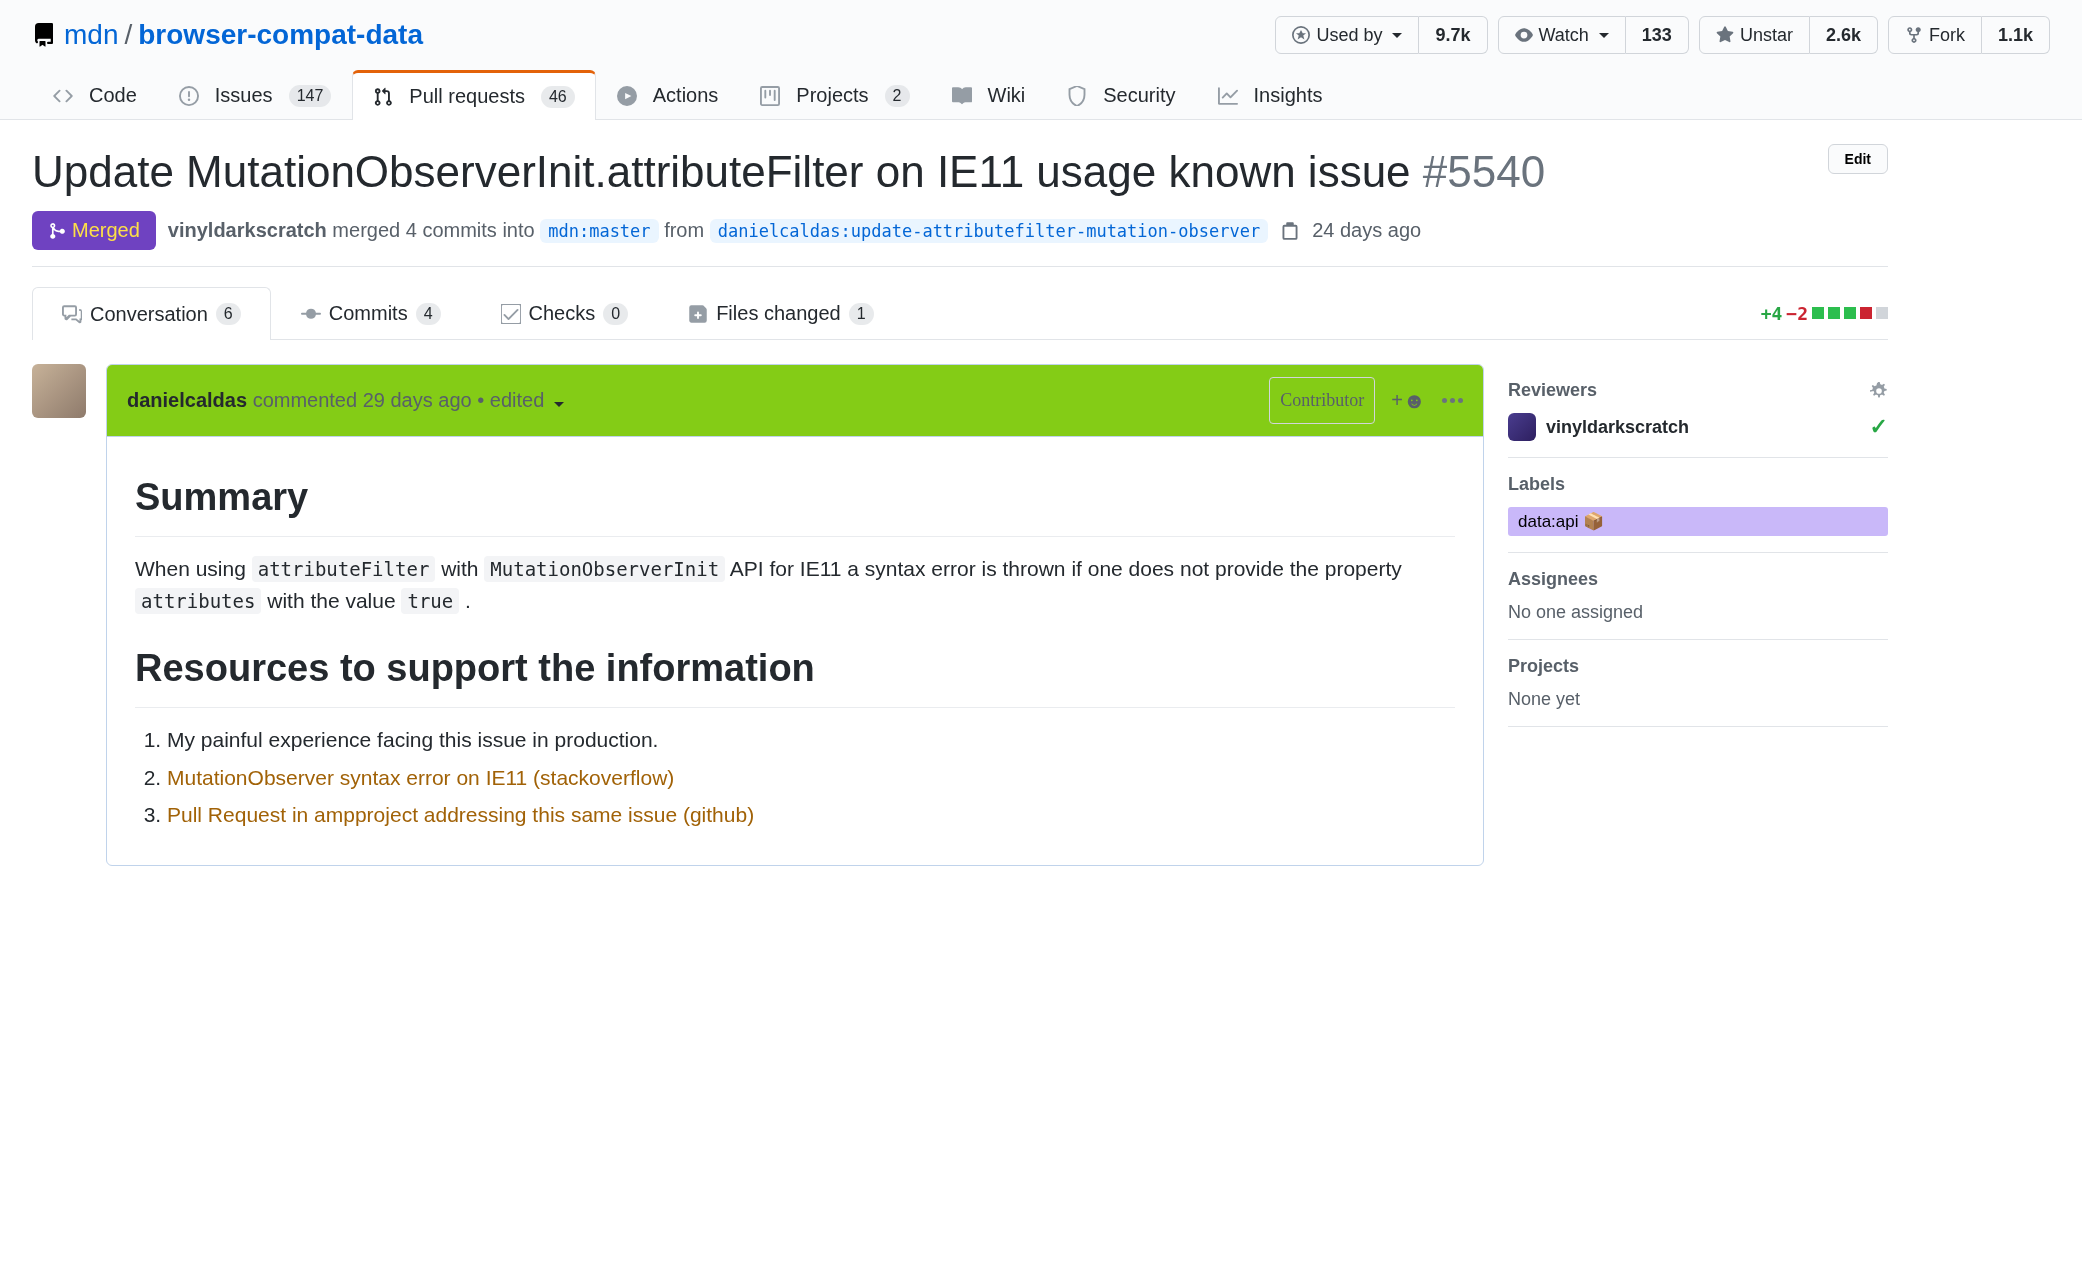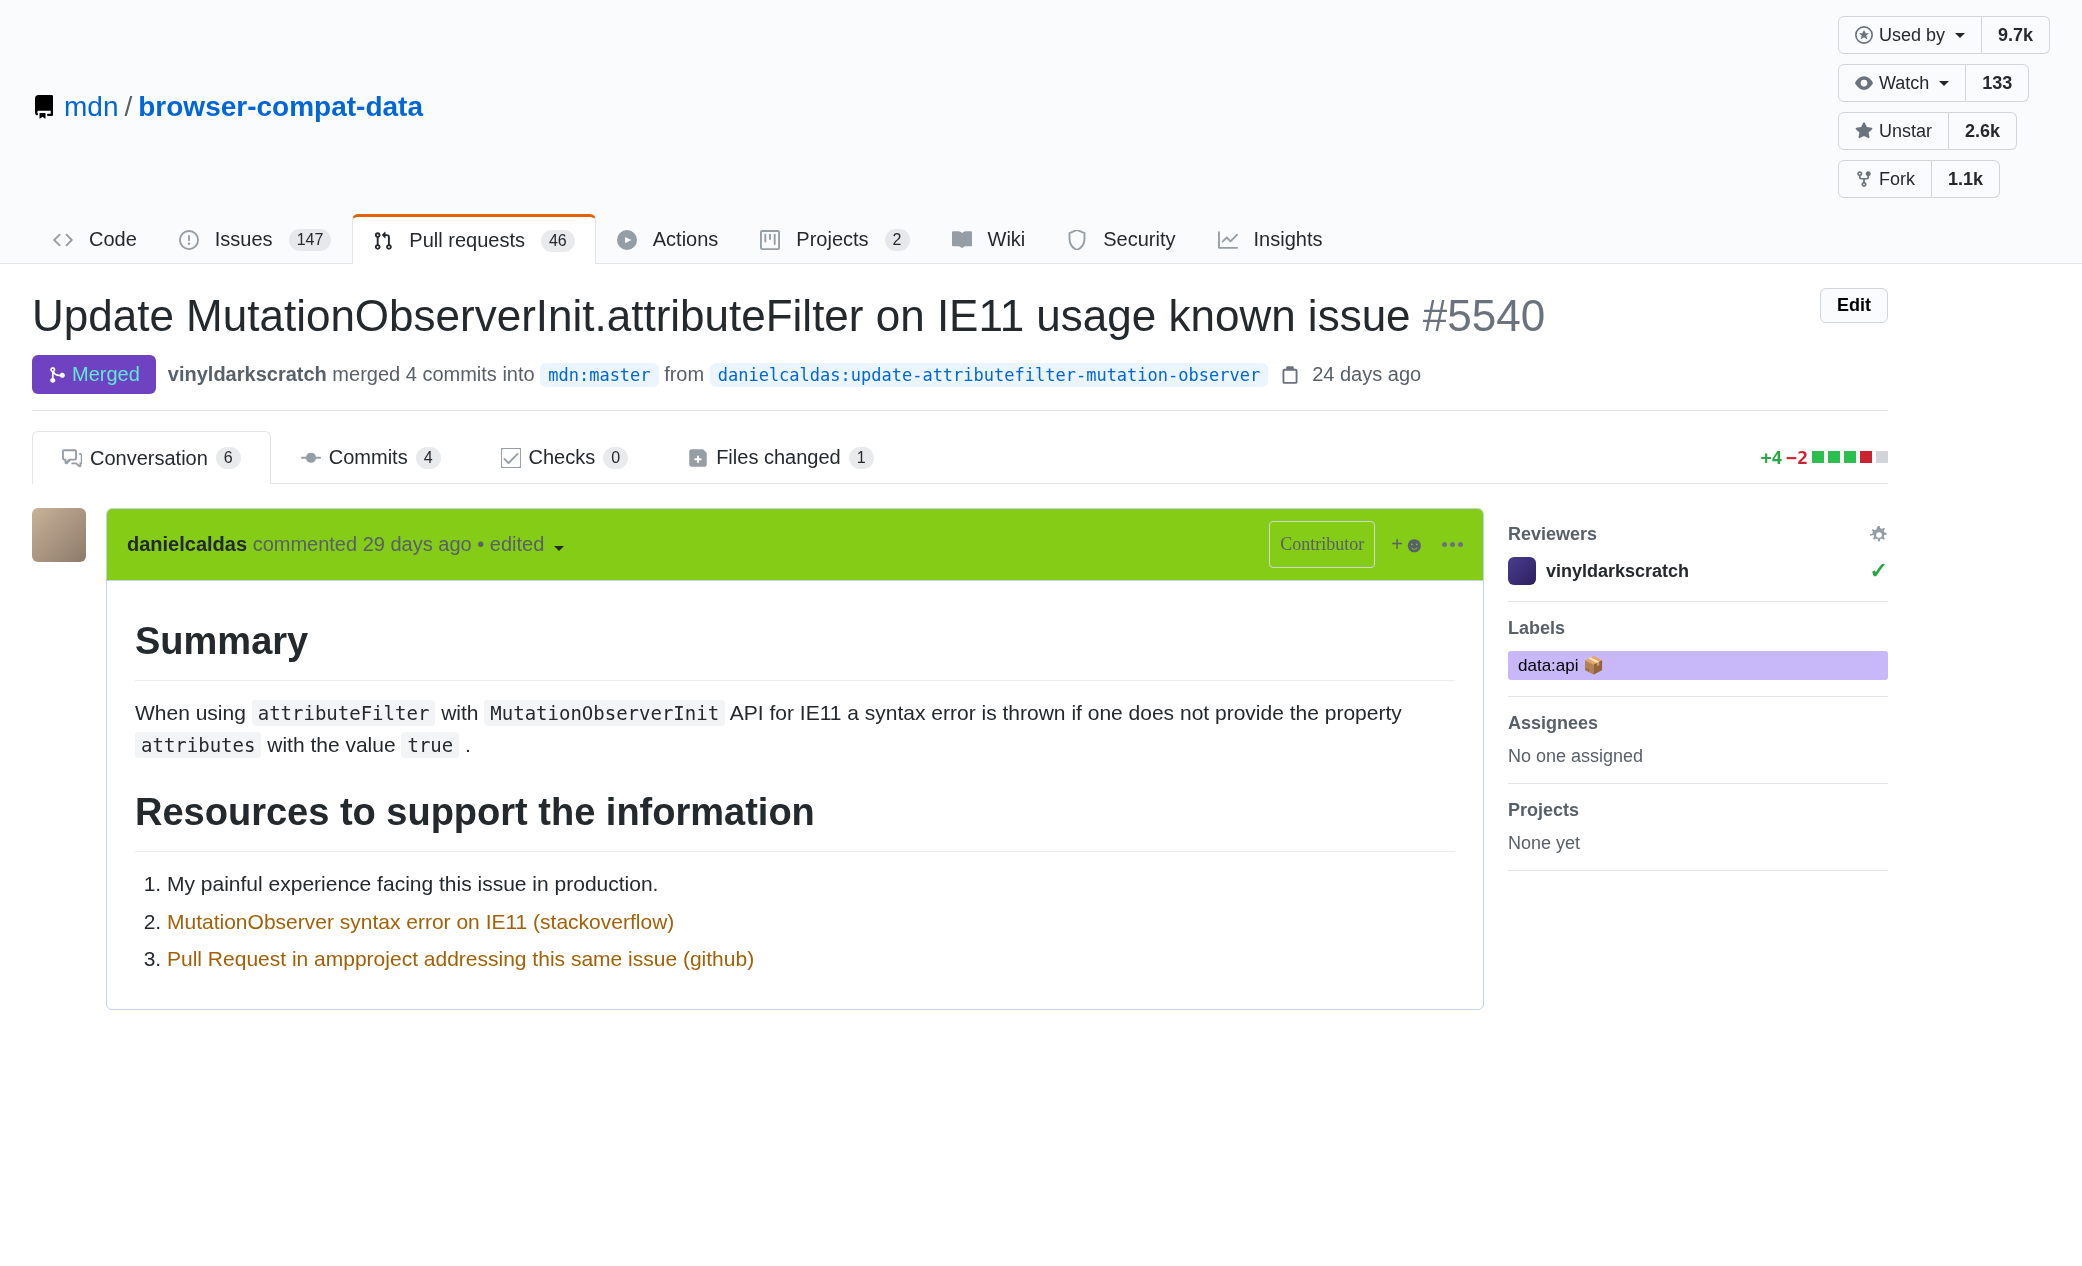--- a/index.html
+++ b/index.html
@@ -5,40 +5,40 @@
 * { box-sizing: border-box; margin: 0; padding: 0; }
 body { font-family: -apple-system, BlinkMacSystemFont, "Segoe UI", Helvetica, Arial, sans-serif; color: #24292e; background: #fff; font-size: 14px; }
 a { text-decoration: none; }
 .repohead { padding: 16px 32px 0; border-bottom: 1px solid #e1e4e8; background: #fafbfc; }
 .repohead-top { display: flex; justify-content: space-between; align-items: center; margin-bottom: 16px; flex-wrap: wrap; gap:1px; }
 .repo-title { display: flex; align-items: center; font-size: 28px; font-weight: 400; }
 .repo-title .repo-icon { color: #6a737d; margin-right: 8px; display:flex; }
 .repo-title a { color: #0366d6; }
 .repo-title .sep { margin: 0 6px; color: #586069; }
 .repo-title .repo-name { font-weight: 600; }
-.pagehead-actions { display: flex; gap: 10px; flex-direction: column; }
+.pagehead-actions { display: flex; gap: 10px; }
 .btn-group { display: flex; }
 .btn { display: inline-flex; align-items: center; padding: 6px 16px; font-size: 18px; font-weight: 500; line-height: 24px; background: #fafbfc; border: 1px solid #d1d5da; color: #24292e; cursor: pointer; gap:6px; }
 .btn:first-child { border-top-left-radius: 6px; border-bottom-left-radius: 6px; }
 .btn.social-count { border-left: 0; border-top-right-radius: 6px; border-bottom-right-radius: 6px; font-weight:600; }
 .btn svg { fill: #6a737d; }
 .caret { display:inline-block; width:0; height:0; border-left:5px solid transparent; border-right:5px solid transparent; border-top:5px solid #24292e; margin-left:4px; }
 .reponav { display: flex; gap: 0; align-items: flex-end; }
 .reponav-item { display: flex; align-items: center; gap: 16px; padding: 12px 20px; font-size: 20px; color: #24292e; border: 1px solid transparent; border-bottom: 0; cursor:pointer; }
 .reponav-item.selected { background: #fff; border-color: #e36209 #e1e4e8 transparent; border-top: 3px solid #e36209; border-radius: 6px 6px 0 0; margin-bottom:-1px; font-weight:500; }
 .reponav-item svg { fill: #959da5; }
 .reponav-item.selected svg { fill: #24292e; }
 .Counter { background: #d1d5da80; color: #24292e; border-radius: 20px; padding: 2px 8px; font-size: 16px; font-weight: 500; }
 .container { max-width: 1920px; padding: 24px 32px; }
 .gh-header { display:flex; justify-content:space-between; align-items:flex-start; margin-bottom:12px; }
 .gh-header-title { font-size: 44px; font-weight: 400; line-height:1.25; }
 .gh-header-title .issue-num { color: #6a737d; font-weight: 300; }
-.btn-edit { padding: 6px 16px; font-size: 18px; font-weight:600; background:#fafbfc; border:1px solid #d1d5da; border-radius:6px; cursor:pointer; }
+.btn-edit { padding: 6px 16px; font-size: 14px; font-weight:600; background:#fafbfc; border:1px solid #d1d5da; border-radius:6px; cursor:pointer; }
 .gh-header-meta { display:flex; align-items:center; gap:12px; padding-bottom:16px; border-bottom:1px solid #e1e4e8; font-size:20px; color:#586069; flex-wrap:wrap; }
-.State { display:inline-flex; align-items:center; gap:6px; background:#6f42c1; color:#5eead4; border-radius:6px; padding:8px 16px; font-size:20px; font-weight:500; }
+.State { display:inline-flex; align-items:center; gap:6px; background:#6f42c1; color:#fde047; border-radius:6px; padding:8px 16px; font-size:20px; font-weight:500; }
 .State svg { fill:#fff; }
 .gh-header-meta .author { color:#586069; font-weight:600; }
 .branch { font-family: SFMono-Regular, Consolas, monospace; font-size:17px; background:#eaf5ff; color:#0366d6; border-radius:6px; padding:2px 8px; }
 .tabnav { display:flex; justify-content:space-between; align-items:center; border-bottom:1px solid #e1e4e8; margin-top:20px; }
 .tabnav-tabs { display:flex; }
 .tabnav-tab { display:flex; align-items:center; gap:8px; padding:14px 29px; font-size:20px; color:#24292e; border:1px solid transparent; border-bottom:none; cursor:pointer; }
 .tabnav-tab.selected { border-color:#e1e4e8; border-radius:6px 6px 0 0; background:#fff; margin-bottom:-1px; }
 .tabnav-tab svg { fill:#959da5; }
 .diffstat { display:flex; align-items:center; gap:4px; font-size:18px; font-family: SFMono-Regular, Consolas, monospace; }
 .text-green { color:#28a745; font-weight:600; }

